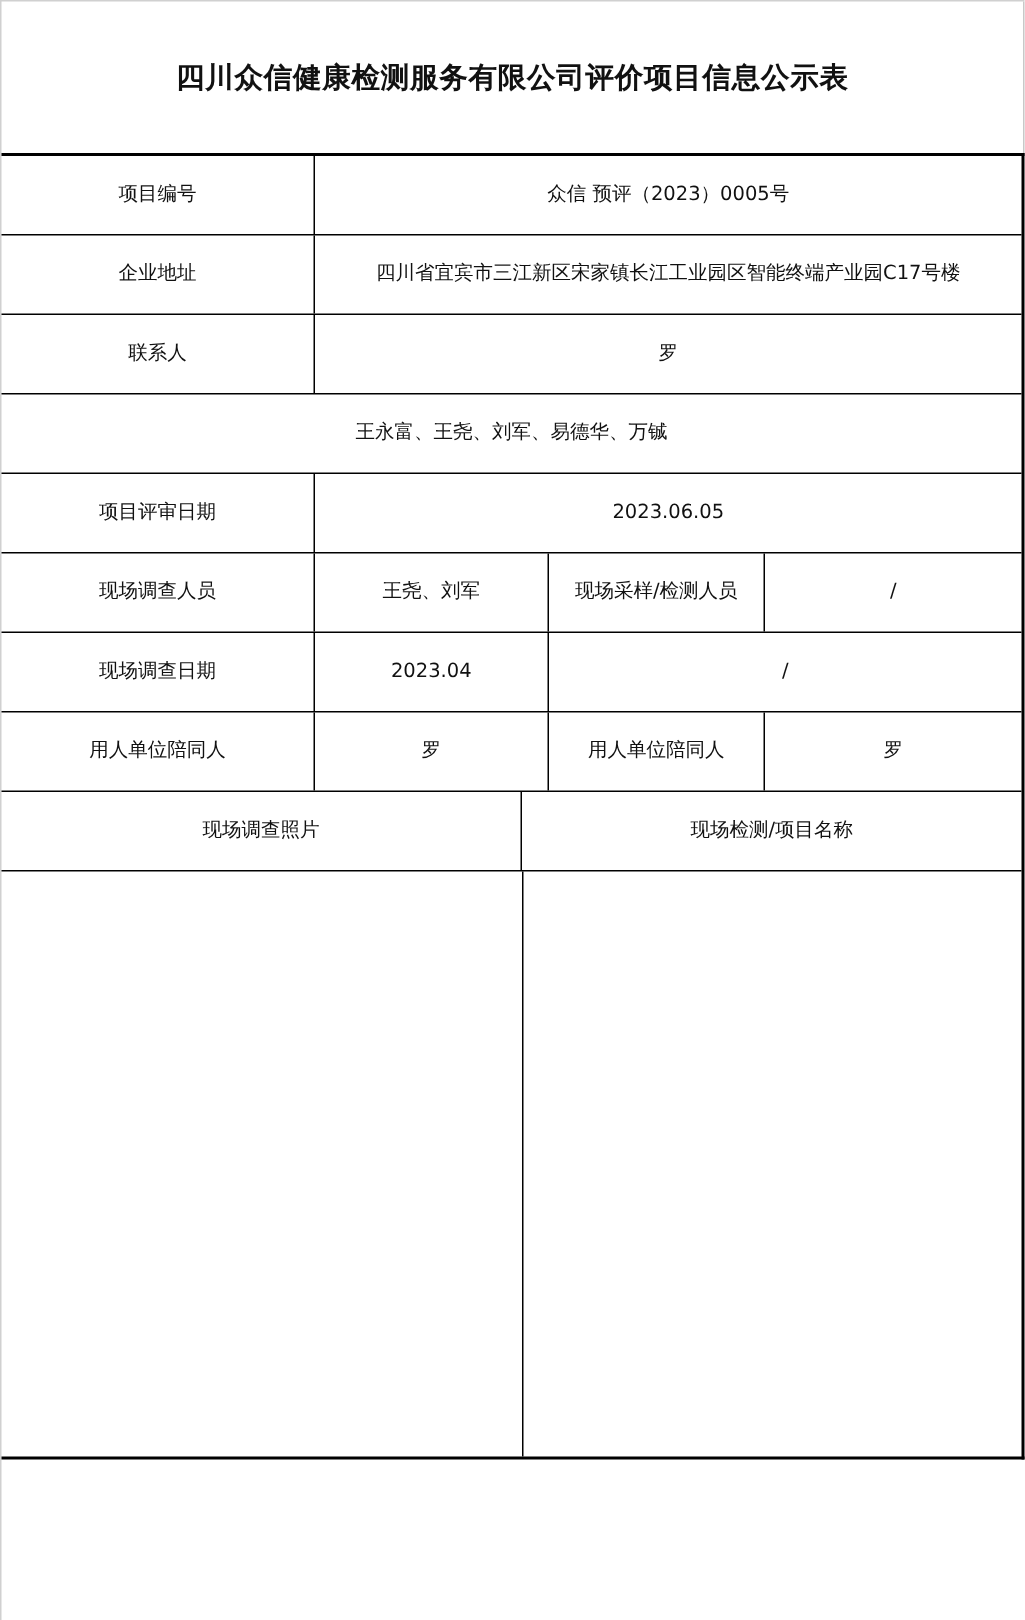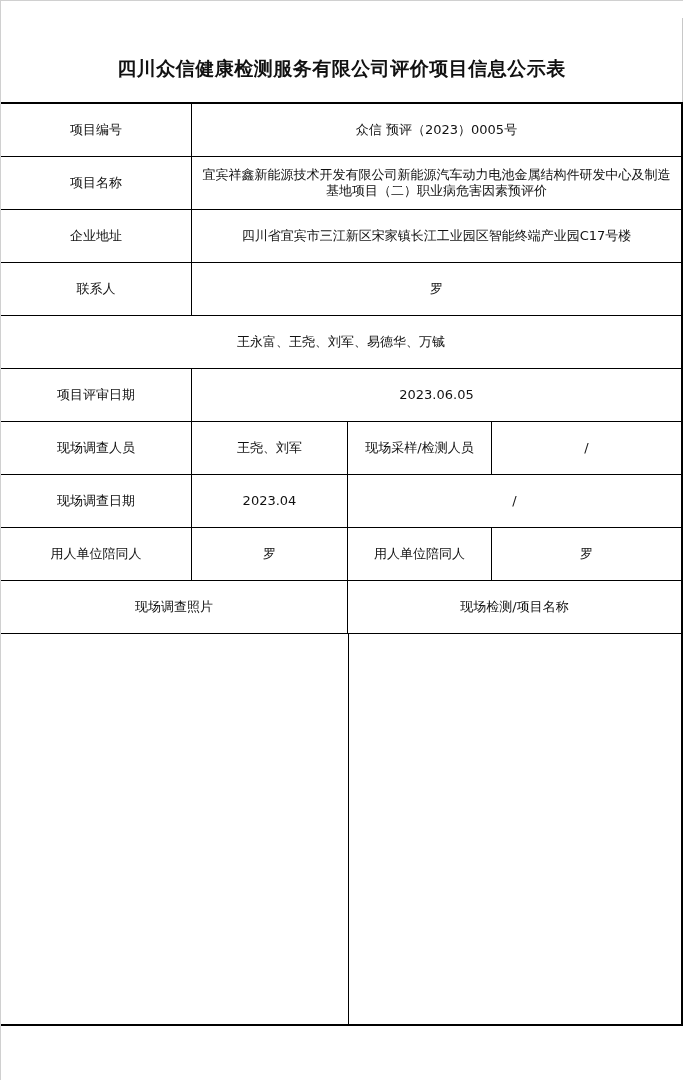--- a/index.html
+++ b/index.html
@@ -3,27 +3,27 @@
   <meta charset="utf-8">
   <style>
     html, body { margin: 0; padding: 0; background: #ffffff; }
     body { width: 683px; height: 1080px; overflow: hidden; position: relative;
            font-family: "DejaVu Sans", "Liberation Sans", sans-serif; color: #111; }
     .sheet { position: absolute; left: 0; top: 0; width: 683px; height: 1080px; box-sizing: border-box;
              border-top: 1px solid #d0d0d0; border-left: 1px solid #d0d0d0; }
     .title { position: absolute; left: 0; top: 0; width: 681px; height: 101px;
              display: flex; align-items: center; justify-content: center;
              font-size: 19px; font-weight: bold; letter-spacing: 0.5px;
-             border-right: 1px solid #c8c8c8; margin-top: 17px; }
+             border-right: 1px solid #c8c8c8; }
     .grid { position: absolute; left: 0; top: 101px; width: 682px; box-sizing: border-box;
             border-top: 2px solid #000; border-right: 2px solid #000; border-bottom: 2px solid #000; }
     .row { display: flex; height: 53px; box-sizing: border-box; border-bottom: 1px solid #000; }
     .cell { display: flex; align-items: center; justify-content: center; text-align: center;
             font-size: 13px; line-height: 16px; box-sizing: border-box; padding: 0 4px; }
-    .c-label { width: 191px; border-right: 1px solid #000; }
+    .c-label { width: 209px; border-right: 1px solid #000; }
     .c-wide { flex: 1; }
     .c-val { width: 156px; border-right: 1px solid #000; }
     .c-label2 { width: 144px; border-right: 1px solid #000; }
     .c-val2 { flex: 1; }
     .half-l { width: 347px; border-right: 1px solid #000; }
     .half-r { flex: 1; }
     .photo-row { display: flex; height: 390px; box-sizing: border-box; }
     .photo-l { width: 347px; border-right: 1px solid #000; }
     .photo-r { flex: 1; }
     .c-wide.multiline { font-size: 13px; line-height: 16px; padding: 0 6px; }
@@ -34,24 +34,20 @@
 <div class="sheet">
   <div class="title">四川众信健康检测服务有限公司评价项目信息公示表</div>
 
   <div class="grid">
 
     <div class="row">
       <div class="cell c-label">项目编号</div>
       <div class="cell c-wide">众信 预评（2023）0005号</div>
     </div>
 
-    <div class="row">
-      <div class="cell c-label">项目名称</div>
-      <div class="cell c-wide multiline">宜宾祥鑫新能源技术开发有限公司新能源汽车动力电池金属结构件研发中心及制造基地项目（二）职业病危害因素预评价</div>
-    </div>
 
     <div class="row">
       <div class="cell c-label">企业地址</div>
       <div class="cell c-wide">四川省宜宾市三江新区宋家镇长江工业园区智能终端产业园C17号楼</div>
     </div>
 
     <div class="row">
       <div class="cell c-label">联系人</div>
       <div class="cell c-wide">罗</div>
     </div>

